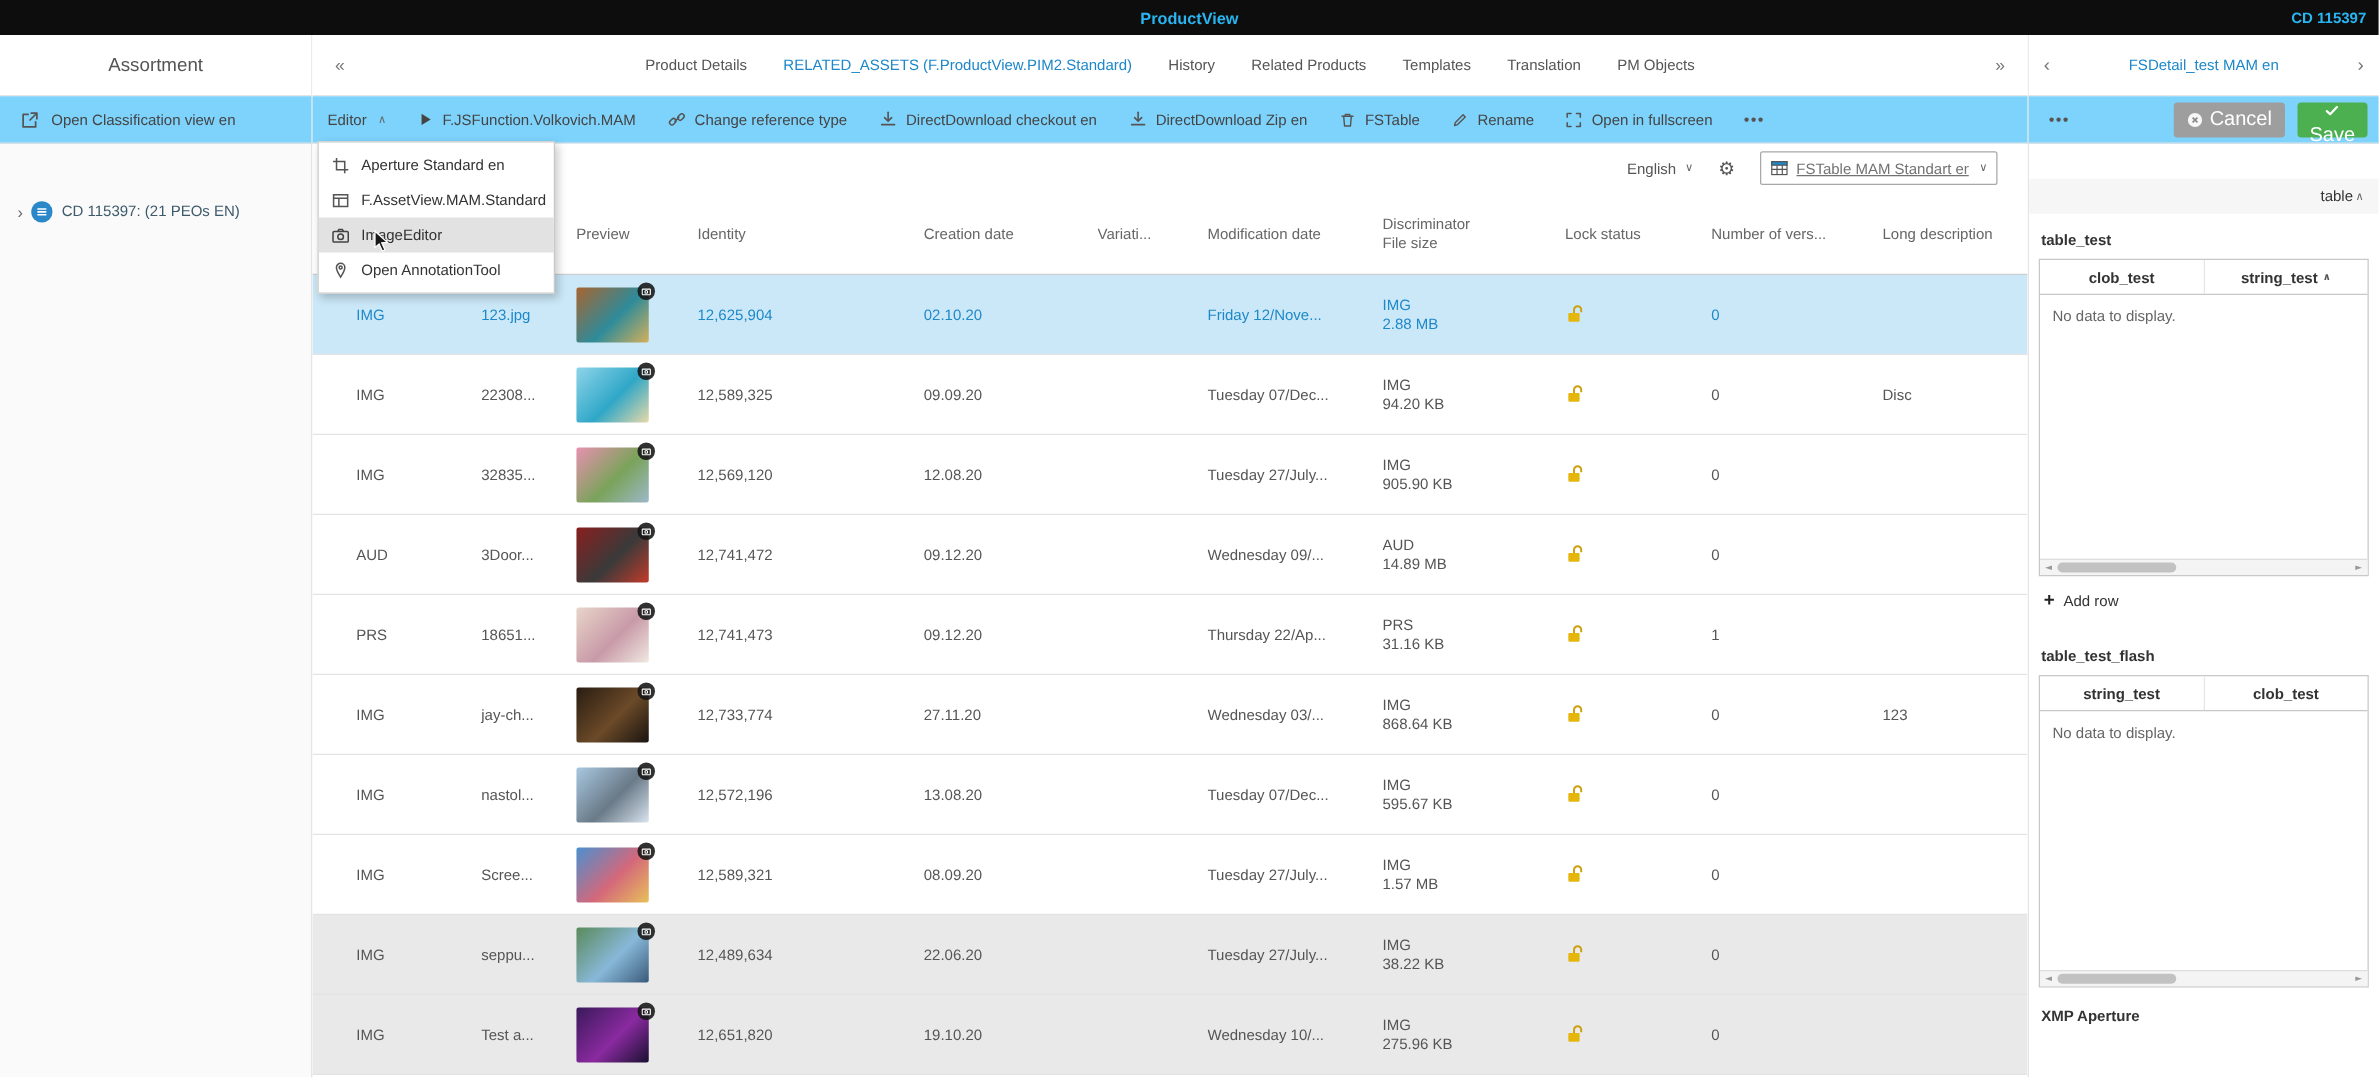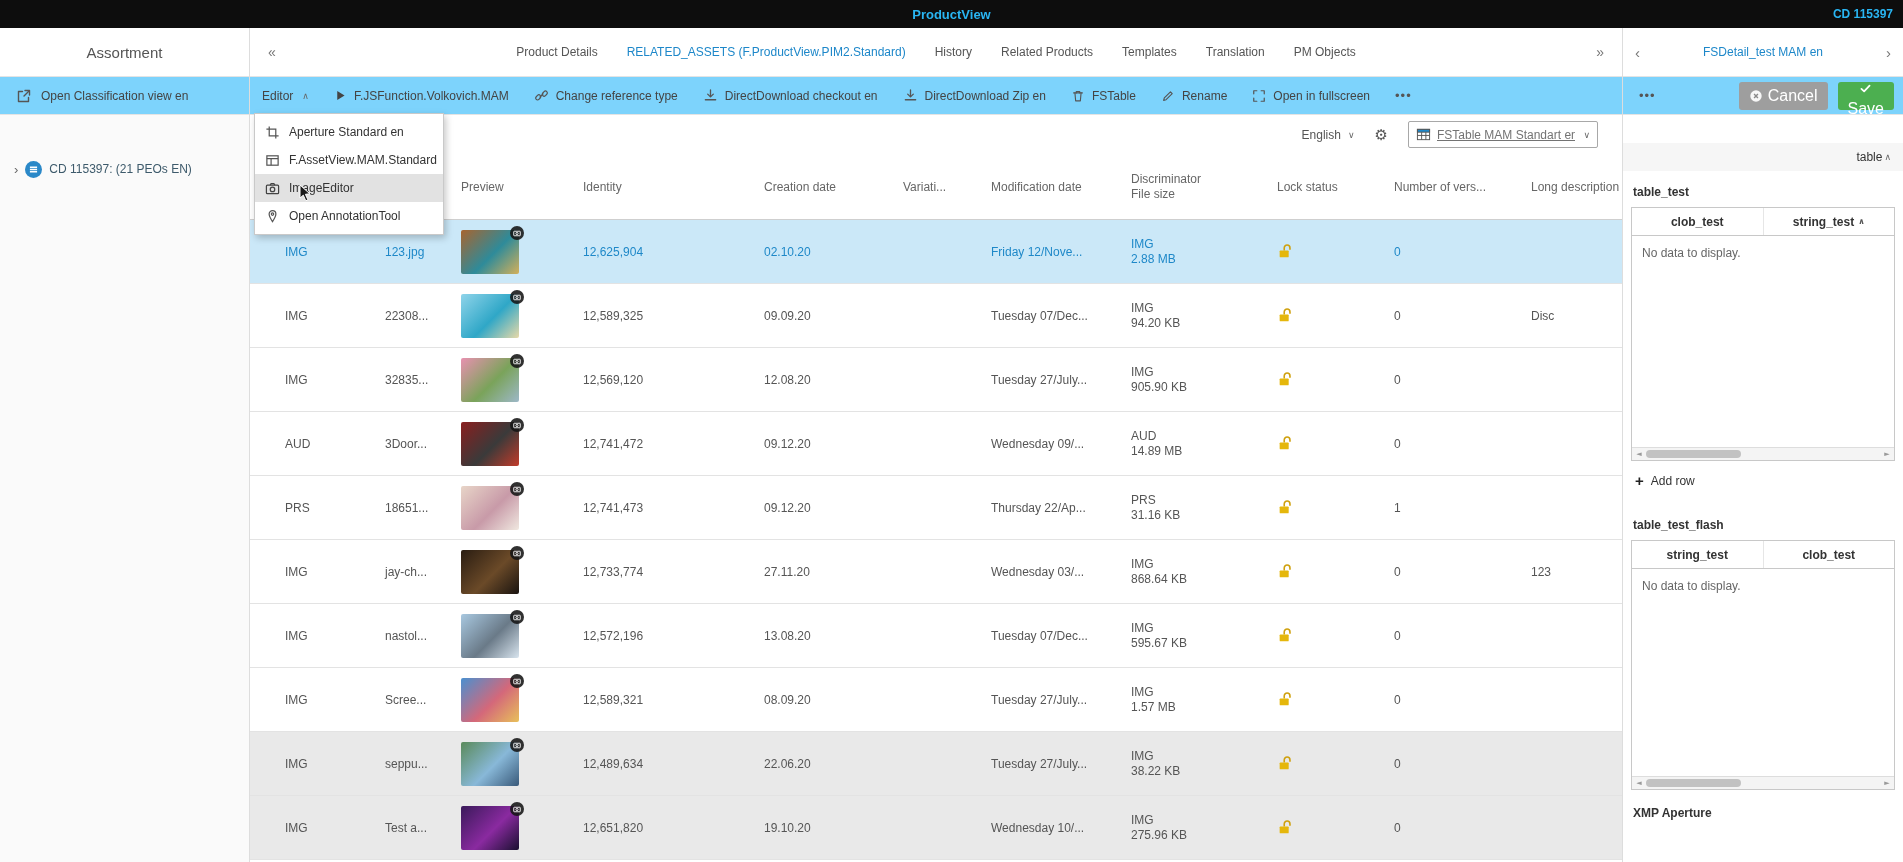--- a/index.html
+++ b/index.html
@@ -57,21 +57,21 @@
   .atbody { flex:1; overflow:hidden; }
   .arow { height:64px; display:flex; align-items:center; border-bottom:1px solid #e3e3e3; background:#fff; cursor:pointer; }
   .arow.selected { background:#cbe8f8; }
   .arow.selected .cell { color:#1e88c8; }
   .arow.shaded { background:#e9e9e9; }
   .cell { flex:0 0 auto; display:flex; align-items:center; overflow:hidden; color:#555; height:100%; }
   .hcell { color:#666; }
   .c1 { width:100px; padding-left:35px; }
   .c2 { width:111px; padding-left:35px; }
   .c3 { width:97px; }
-  .c4 { width:141px;margin-left:25px; }
+  .c4 { width:141px; }
   .c5 { width:139px;margin-left:40px; }
   .c6 { width:88px; }
   .c7 { width:140px; }
   .c8 { width:144px; flex-direction:column; align-items:flex-start; justify-content:center; line-height:15px; }
   .hcell.c8 { white-space:pre-line; }
   .c9 { width:117px; padding-left:2px; }
   .c10 { width:139px; padding-left:2px; }
   .c11 { flex:1 1 auto; }
   .thumb { width:58px; height:44px; border-radius:2px; position:relative; background:#999; flex:0 0 auto; }
   .thumb .tbadge { position:absolute; top:-4px; right:-5px; width:14px; height:14px; border-radius:50%; background:rgba(20,20,20,.88); display:flex; align-items:center; justify-content:center; }

